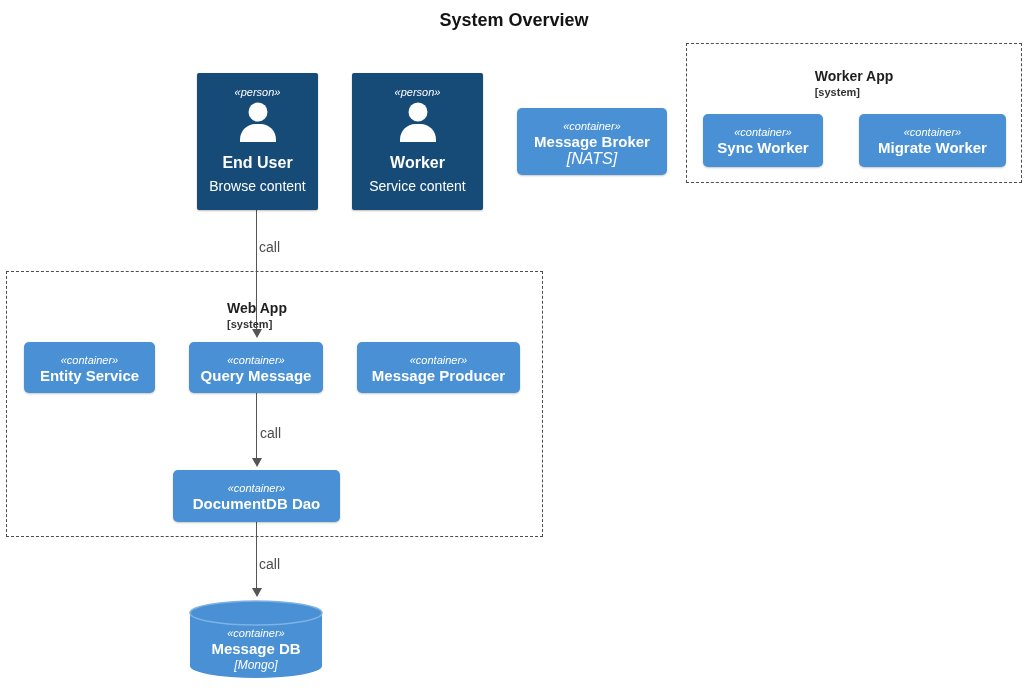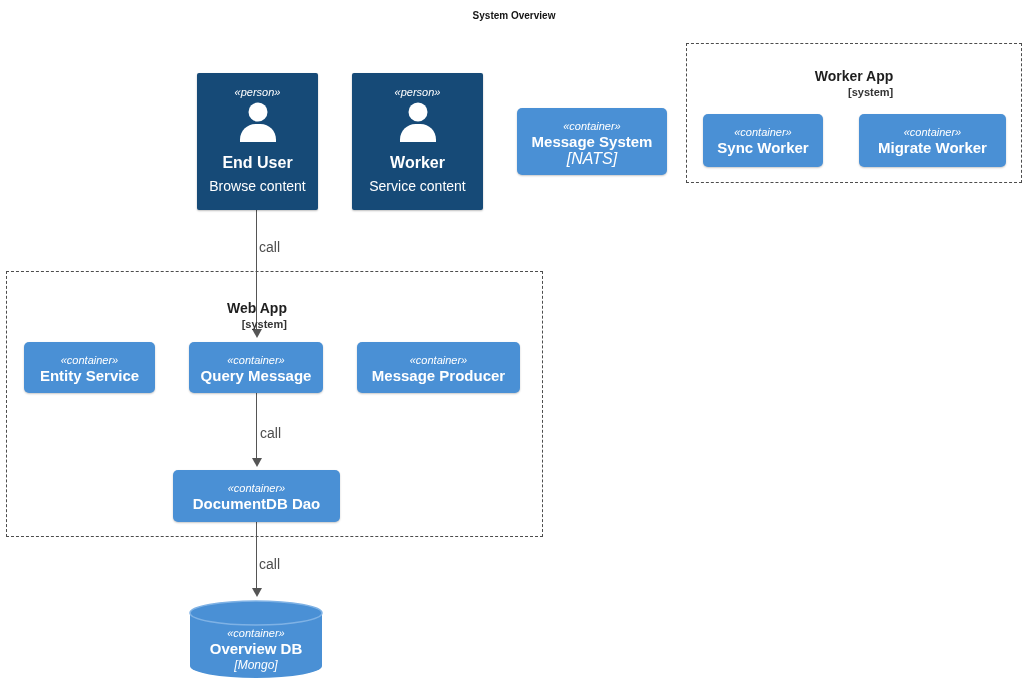--- a/index.html
+++ b/index.html
@@ -2,21 +2,21 @@
 <html style="--person-fill: #164a77; --container-fill: #4a90d5; --edge: #555555; --edge-label: #4d4d4d; --group-border: #4d4d4d; --group-title: #1f1f1f; --text-on-fill: #ffffff;"><head>
 <meta charset="utf-8">
 <style>
   html,body{margin:0;padding:0;background:#ffffff;}
   .canvas{
     position:relative;width:1026px;height:694px;background:#ffffff;overflow:hidden;
     font-family:"Liberation Sans", sans-serif;
   }
   .diagram-title{
     position:absolute;left:514px;top:10px;transform:translateX(-50%);
-    font-size:10px;font-weight:700;color:#141414;white-space:nowrap;z-index:3;
+    font-size:18px;font-weight:700;color:#141414;white-space:nowrap;z-index:3;
   }
   
   .person{
     position:absolute;background:var(--person-fill,#164a77);border-radius:2px;
     color:var(--text-on-fill,#fff);display:flex;flex-direction:column;align-items:center;
     padding:12px 6px 15px 6px;box-sizing:border-box;text-align:center;
     box-shadow:0 1px 2px rgba(0,0,0,0.25);z-index:2;
   }
   .stereo{font-size:11px;font-style:italic;line-height:14px;}
   .person .person-icon{margin-top:3px;line-height:0;}
@@ -30,21 +30,21 @@
     box-shadow:0 1px 2px rgba(0,0,0,0.22);z-index:2;
   }
   .cbox .cname{font-size:15px;font-weight:700;line-height:18px;white-space:nowrap;}
   .cbox .ctech{font-size:16px;font-style:italic;line-height:15px;}
   
   .group{
     position:absolute;border:1px dashed var(--group-border,#4d4d4d);
     box-sizing:border-box;background:transparent;z-index:1;
   }
   .group-title{
-    position:absolute;transform:translateX(-50%);text-align:right;z-index:2;white-space:nowrap;
+    position:absolute;transform:translateX(-50%);text-align:left;z-index:2;white-space:nowrap;
   }
   .group-title .gname{font-size:14px;font-weight:700;line-height:17px;color:var(--group-title,#1f1f1f);}
   .group-title .gkind{font-size:11px;font-weight:700;line-height:14px;color:#333333;}
   
   .cyl{position:absolute;z-index:2;}
   .cyl svg{display:block;}
   .cyl .cyl-text{
     position:absolute;left:0;right:0;top:26px;text-align:center;color:var(--text-on-fill,#fff);
   }
   
@@ -109,21 +109,21 @@
         <circle cx="22" cy="10" r="9.5" fill="#ffffff"></circle>
         <path d="M4 40 v-2.5 c0-8.6 7-15.5 15.5-15.5 h5 c8.6 0 15.5 7 15.5 15.5 V40 Z" fill="#ffffff"></path>
       </svg>
     </span>
     <div class="pname">Worker</div>
     <div class="pdesc">Service content</div>
   </div>
 
   <div class="cbox" style="left:517px;top:108px;width:150px;height:67px">
     <div class="stereo">«container»</div>
-    <div class="cname">Message System</div>
+    <div class="cname">Message Broker</div>
     <div class="ctech">[NATS]</div>
   </div>
 
   <div class="cbox" style="left:703px;top:114px;width:120px;height:53px">
     <div class="stereo">«container»</div>
     <div class="cname">Sync Worker</div>
   </div>
 
   <div class="cbox" style="left:859px;top:114px;width:147px;height:53px">
     <div class="stereo">«container»</div>
@@ -152,18 +152,18 @@
 
   <div class="cyl" style="left:189px;top:600px;width:134px;height:80px">
     <span>
       <svg width="134" height="80" viewBox="0 0 134 80">
         <path d="M1 13 L1 66 A66 12 0 0 0 133 66 L133 13 Z" fill="#4a90d5"></path>
         <ellipse cx="67" cy="13" rx="66" ry="12" fill="#4a90d5" stroke="#7fb2e5" stroke-width="1.5"></ellipse>
       </svg>
     </span>
     <div class="cyl-text">
       <div class="stereo">«container»</div>
-      <div class="cname" style="font-size:15px;font-weight:700;line-height:18px">Overview DB</div>
+      <div class="cname" style="font-size:15px;font-weight:700;line-height:18px">Message DB</div>
       <div class="ctech" style="font-size:12px;font-style:italic;line-height:15px">[Mongo]</div>
     </div>
   </div>
 
 </div>
 
 </body></html>

